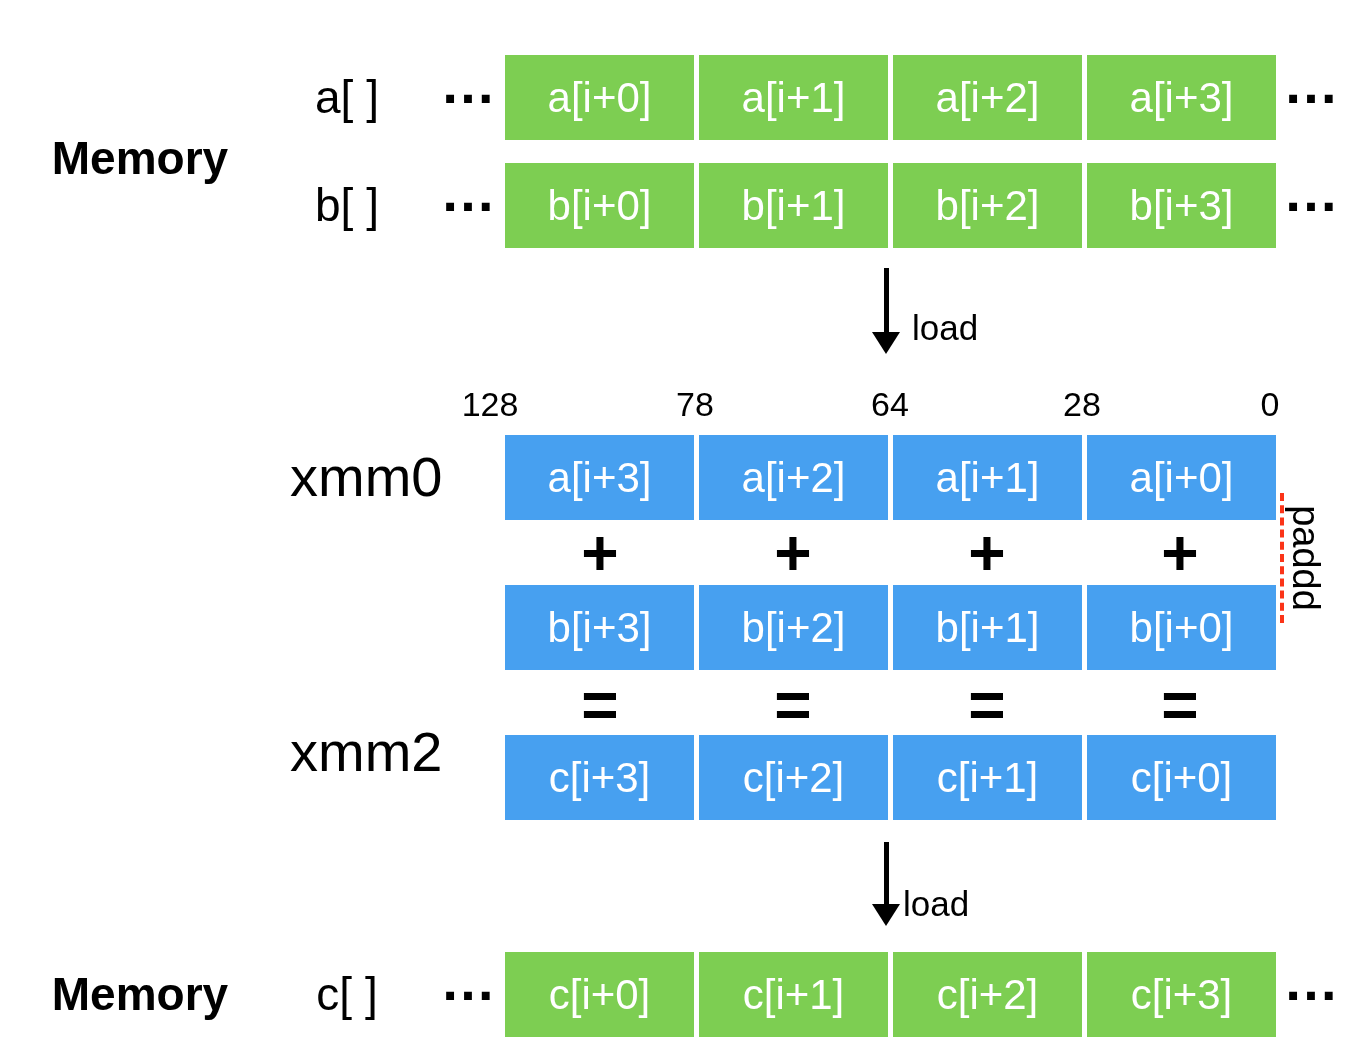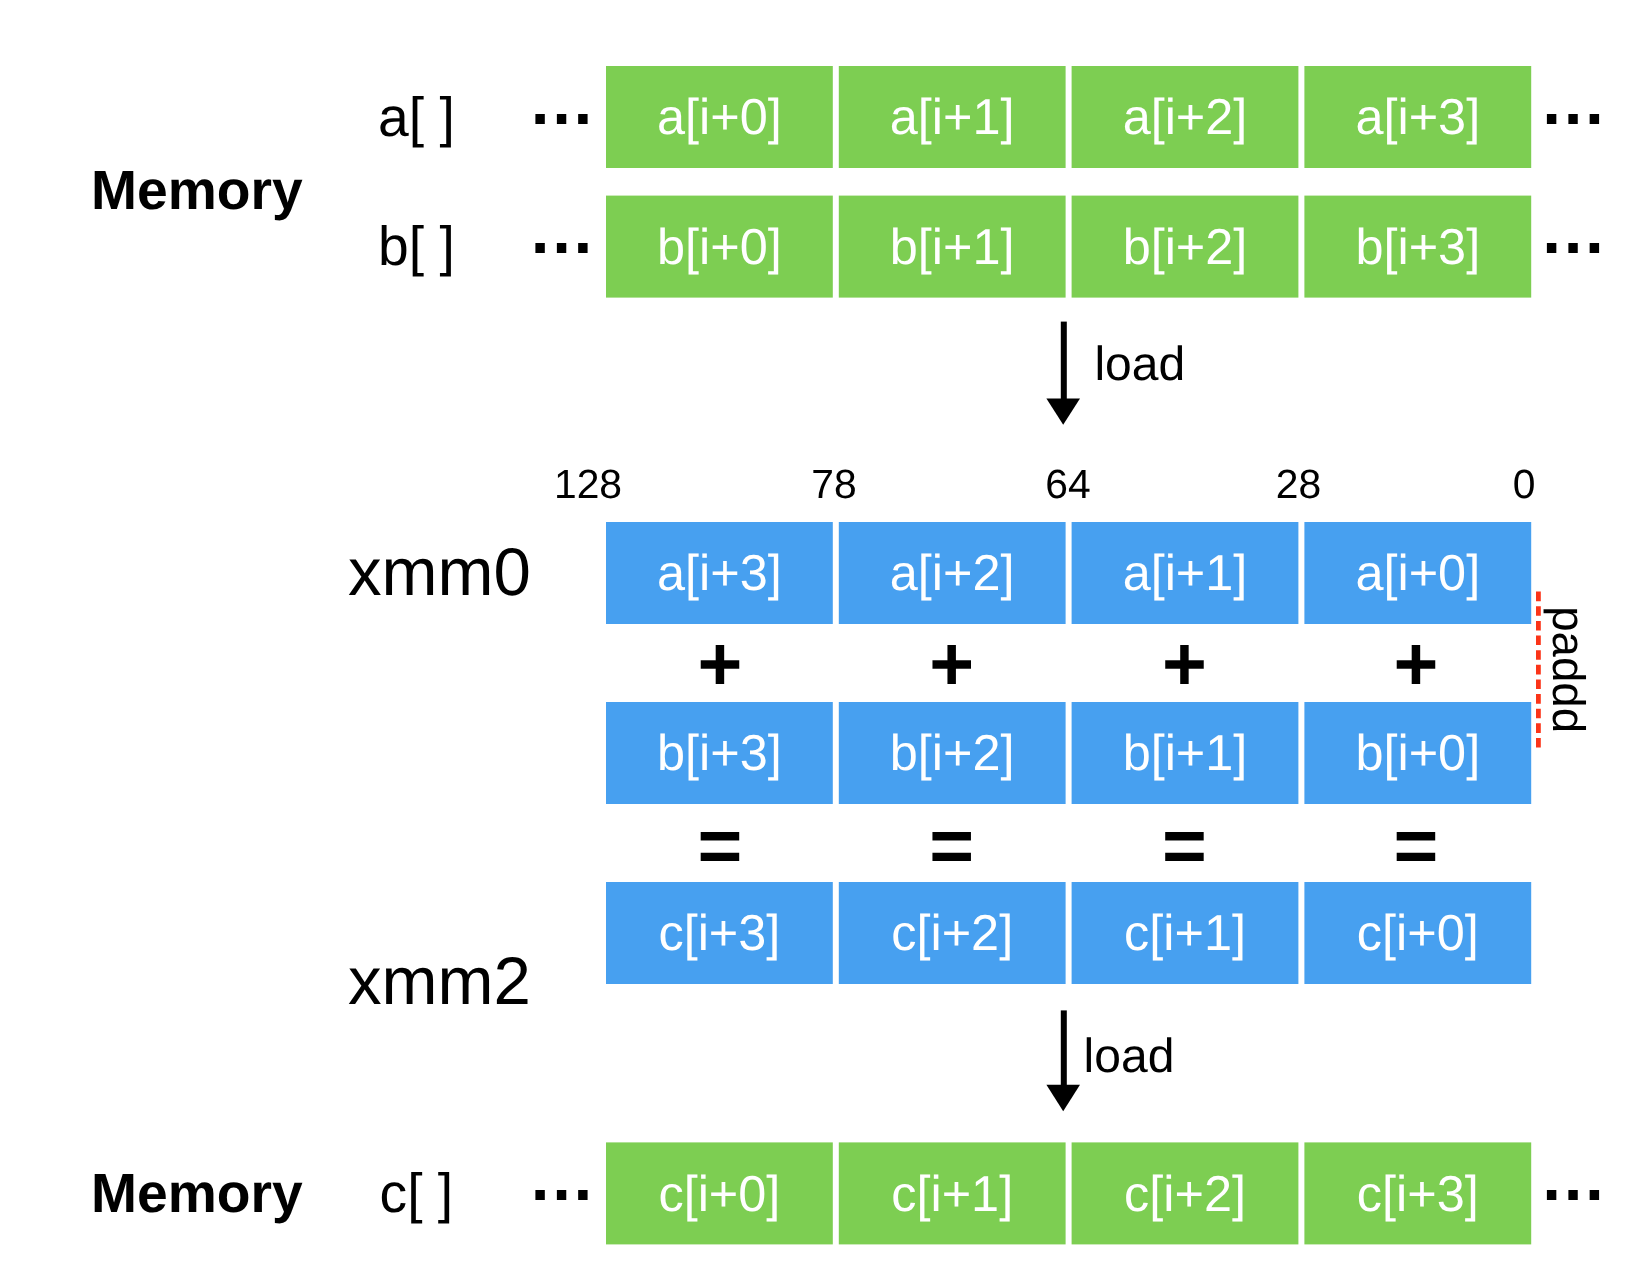--- a/index.html
+++ b/index.html
@@ -3,21 +3,21 @@
 <meta charset="utf-8">
 <style>
   html,body{margin:0;padding:0;background:#fff;}
   .canvas{
     position:relative;width:1362px;height:1062px;background:#ffffff;
     font-family:"Liberation Sans","DejaVu Sans",sans-serif;color:#000;overflow:hidden;
   }
   .abs{position:absolute;}
   
   .sec{left:30px;width:220px;height:52px;line-height:52px;text-align:center;
-       font-size:46px;font-weight:bold;margin-left:24px;}
+       font-size:46px;font-weight:bold;}
   
   .arr{left:287px;width:120px;height:52px;line-height:52px;text-align:center;font-size:46px;}
   
   .xmm{left:290px;width:150px;height:52px;line-height:52px;text-align:center;font-size:56px;}
   
   .cellrow{left:505px;width:771px;height:85px;display:flex;gap:5px;}
   .cell{flex:1;display:flex;align-items:center;justify-content:center;
         font-size:42px;color:#fff;}
   .green .cell{background:var(--memory-cell,#7DCE52);}
   .blue  .cell{background:var(--register-cell,#47A0F0);}
@@ -26,21 +26,21 @@
         font-size:56px;font-weight:bold;transform:translateY(-14px);}
   
   .bit{top:386px;width:120px;height:36px;line-height:36px;text-align:center;font-size:34px;}
   
   .op{width:110px;height:50px;display:flex;align-items:center;justify-content:center;
       font-size:64px;font-weight:bold;}
   
   .shaft{width:5px;background:#000;}
   .head{width:0;height:0;border-left:14px solid transparent;
         border-right:14px solid transparent;border-top:22px solid #000;}
-  .arrowlabel{font-size:40px;line-height:44px;height:44px;}
+  .arrowlabel{font-size:35px;line-height:44px;height:44px;margin-top:24px;}
   
   .paddd{left:1238px;top:535px;width:130px;height:42px;line-height:40px;text-align:center;
          font-size:38px;border-bottom:4px dashed var(--spellcheck,#FB3418);
          transform:rotate(90deg);}
 </style>
 </head>
 <body>
 
 <div class="canvas">
 
@@ -97,21 +97,21 @@
     <div class="cell">b[i+2]</div>
     <div class="cell">b[i+1]</div>
     <div class="cell">b[i+0]</div>
   </div>
 
   <div class="abs op" style="left:545px;top:680px">=</div>
   <div class="abs op" style="left:738px;top:680px">=</div>
   <div class="abs op" style="left:932px;top:680px">=</div>
   <div class="abs op" style="left:1125px;top:680px">=</div>
 
-  <div class="abs xmm" style="top:792px">xmm2</div>
+  <div class="abs xmm" style="top:726px">xmm2</div>
   <div class="abs cellrow blue" style="top:735px">
     <div class="cell">c[i+3]</div>
     <div class="cell">c[i+2]</div>
     <div class="cell">c[i+1]</div>
     <div class="cell">c[i+0]</div>
   </div>
 
   <div class="abs shaft" style="left:884px;top:842px;height:64px"></div>
   <div class="abs head" style="left:872px;top:904px"></div>
   <div class="abs arrowlabel" style="left:903px;top:858px">load</div>

